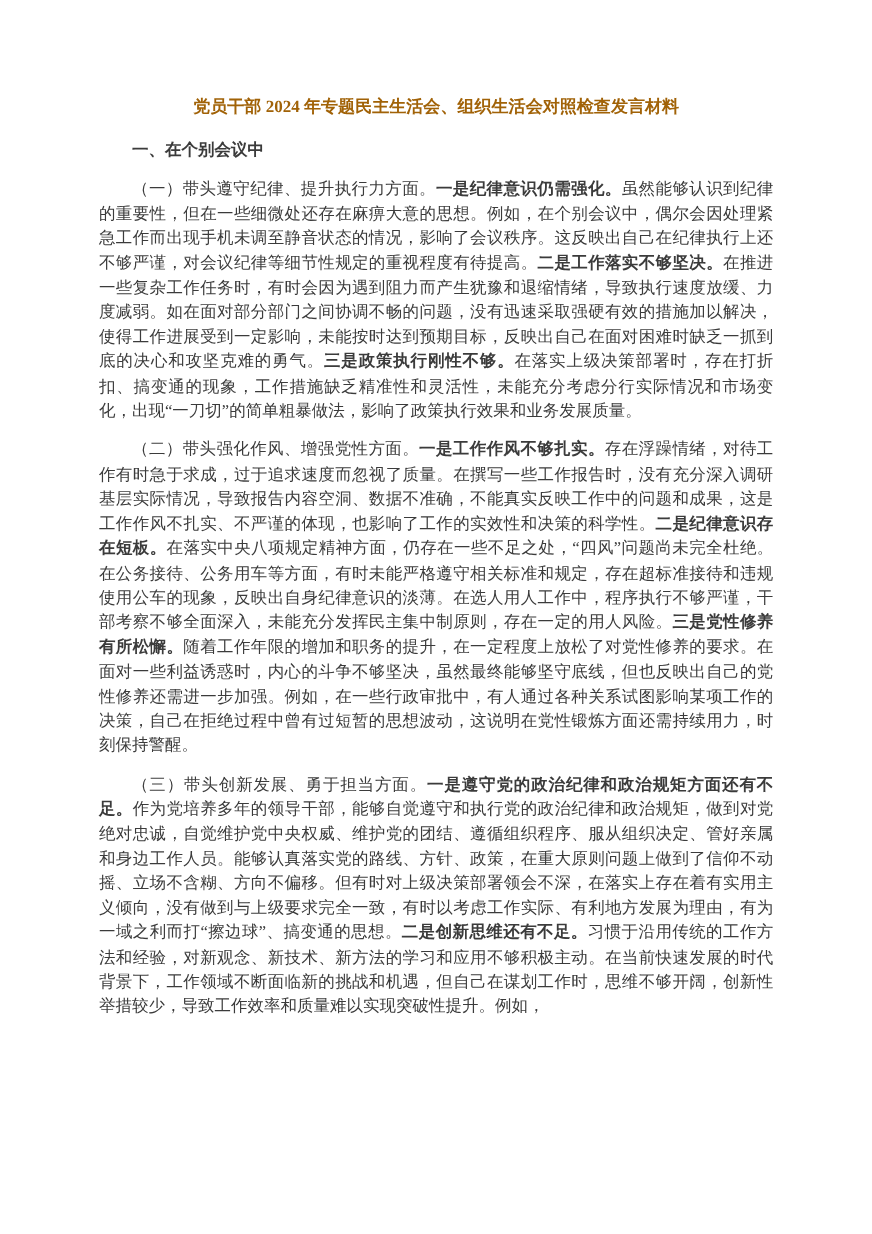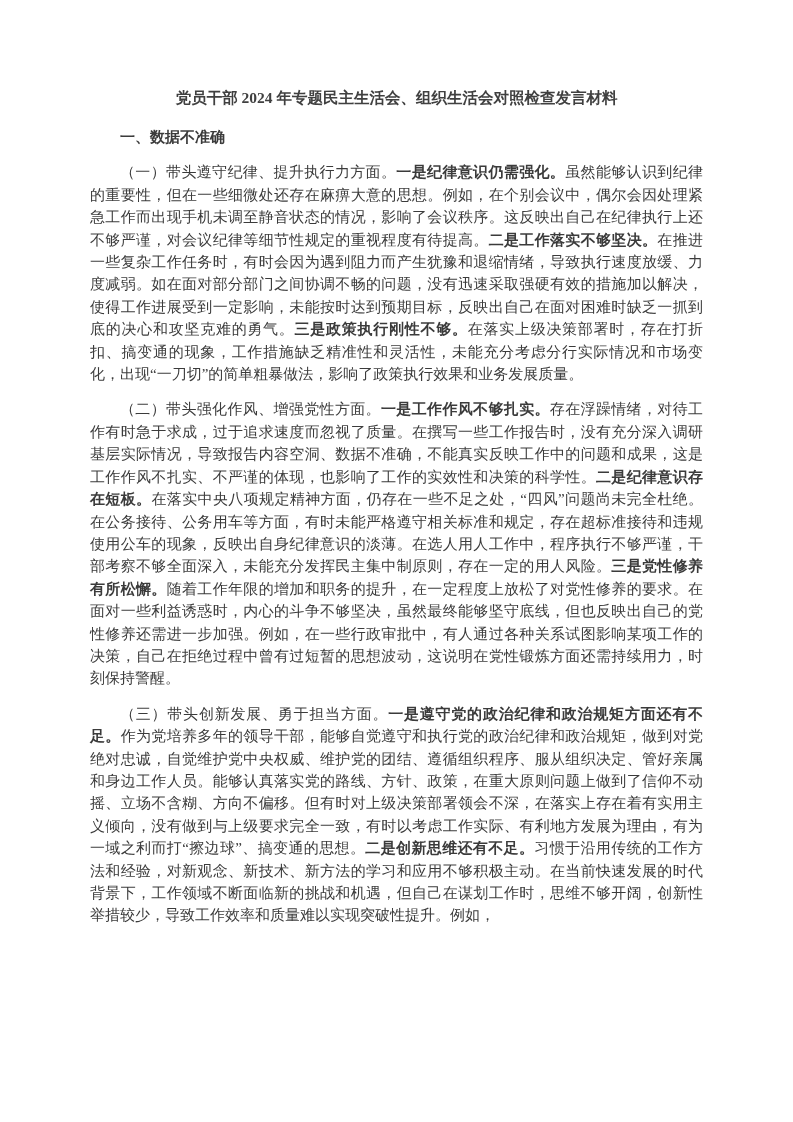--- a/index.html
+++ b/index.html
@@ -18,21 +18,21 @@
     overflow: hidden;
     font-family: "Liberation Serif", "DejaVu Serif", serif;
     color: #3b3b3b;
   }
   .doc-title {
     font-size: 15.5px;
     font-weight: bold;
     text-align: center;
     line-height: 24px;
     margin: 0 0 0 0;
-    color: #404040;
+    color: #a16207;
   }
   .doc-body p {
     font-size: 15px;
     line-height: 22.4px;
     text-align: justify;
     text-justify: inter-ideograph;
     text-indent: 2em;
     margin: 0 0 13px 0;
     word-break: break-all;
   }
@@ -43,18 +43,18 @@
   .run.bold {
     font-weight: bold;
   }
 </style>
 </head>
 <body>
 
 <div class="page">
   <h1 class="doc-title">党员干部 2024 年专题民主生活会、组织生活会对照检查发言材料</h1>
   <div class="doc-body">
-      <p class="heading"><span class="run bold">一、数据不准确</span></p>
+      <p class="heading"><span class="run bold">一、在个别会议中</span></p>
       <p class="body-para"><span class="run">（一）带头遵守纪律、提升执行力方面。</span><span class="run bold">一是纪律意识仍需强化。</span><span class="run">虽然能够认识到纪律的重要性，但在一些细微处还存在麻痹大意的思想。例如，在个别会议中，偶尔会因处理紧急工作而出现手机未调至静音状态的情况，影响了会议秩序。这反映出自己在纪律执行上还不够严谨，对会议纪律等细节性规定的重视程度有待提高。</span><span class="run bold">二是工作落实不够坚决。</span><span class="run">在推进一些复杂工作任务时，有时会因为遇到阻力而产生犹豫和退缩情绪，导致执行速度放缓、力度减弱。如在面对部分部门之间协调不畅的问题，没有迅速采取强硬有效的措施加以解决，使得工作进展受到一定影响，未能按时达到预期目标，反映出自己在面对困难时缺乏一抓到底的决心和攻坚克难的勇气。</span><span class="run bold">三是政策执行刚性不够。</span><span class="run">在落实上级决策部署时，存在打折扣、搞变通的现象，工作措施缺乏精准性和灵活性，未能充分考虑分行实际情况和市场变化，出现“一刀切”的简单粗暴做法，影响了政策执行效果和业务发展质量。</span></p>
       <p class="body-para"><span class="run">（二）带头强化作风、增强党性方面。</span><span class="run bold">一是工作作风不够扎实。</span><span class="run">存在浮躁情绪，对待工作有时急于求成，过于追求速度而忽视了质量。在撰写一些工作报告时，没有充分深入调研基层实际情况，导致报告内容空洞、数据不准确，不能真实反映工作中的问题和成果，这是工作作风不扎实、不严谨的体现，也影响了工作的实效性和决策的科学性。</span><span class="run bold">二是纪律意识存在短板。</span><span class="run">在落实中央八项规定精神方面，仍存在一些不足之处，“四风”问题尚未完全杜绝。在公务接待、公务用车等方面，有时未能严格遵守相关标准和规定，存在超标准接待和违规使用公车的现象，反映出自身纪律意识的淡薄。在选人用人工作中，程序执行不够严谨，干部考察不够全面深入，未能充分发挥民主集中制原则，存在一定的用人风险。</span><span class="run bold">三是党性修养有所松懈。</span><span class="run">随着工作年限的增加和职务的提升，在一定程度上放松了对党性修养的要求。在面对一些利益诱惑时，内心的斗争不够坚决，虽然最终能够坚守底线，但也反映出自己的党性修养还需进一步加强。例如，在一些行政审批中，有人通过各种关系试图影响某项工作的决策，自己在拒绝过程中曾有过短暂的思想波动，这说明在党性锻炼方面还需持续用力，时刻保持警醒。</span></p>
       <p class="body-para"><span class="run">（三）带头创新发展、勇于担当方面。</span><span class="run bold">一是遵守党的政治纪律和政治规矩方面还有不足。</span><span class="run">作为党培养多年的领导干部，能够自觉遵守和执行党的政治纪律和政治规矩，做到对党绝对忠诚，自觉维护党中央权威、维护党的团结、遵循组织程序、服从组织决定、管好亲属和身边工作人员。能够认真落实党的路线、方针、政策，在重大原则问题上做到了信仰不动摇、立场不含糊、方向不偏移。但有时对上级决策部署领会不深，在落实上存在着有实用主义倾向，没有做到与上级要求完全一致，有时以考虑工作实际、有利地方发展为理由，有为一域之利而打“擦边球”、搞变通的思想。</span><span class="run bold">二是创新思维还有不足。</span><span class="run">习惯于沿用传统的工作方法和经验，对新观念、新技术、新方法的学习和应用不够积极主动。在当前快速发展的时代背景下，工作领域不断面临新的挑战和机遇，但自己在谋划工作时，思维不够开阔，创新性举措较少，导致工作效率和质量难以实现突破性提升。例如，</span></p>
     </div>
 </div>
 
 </body></html>

